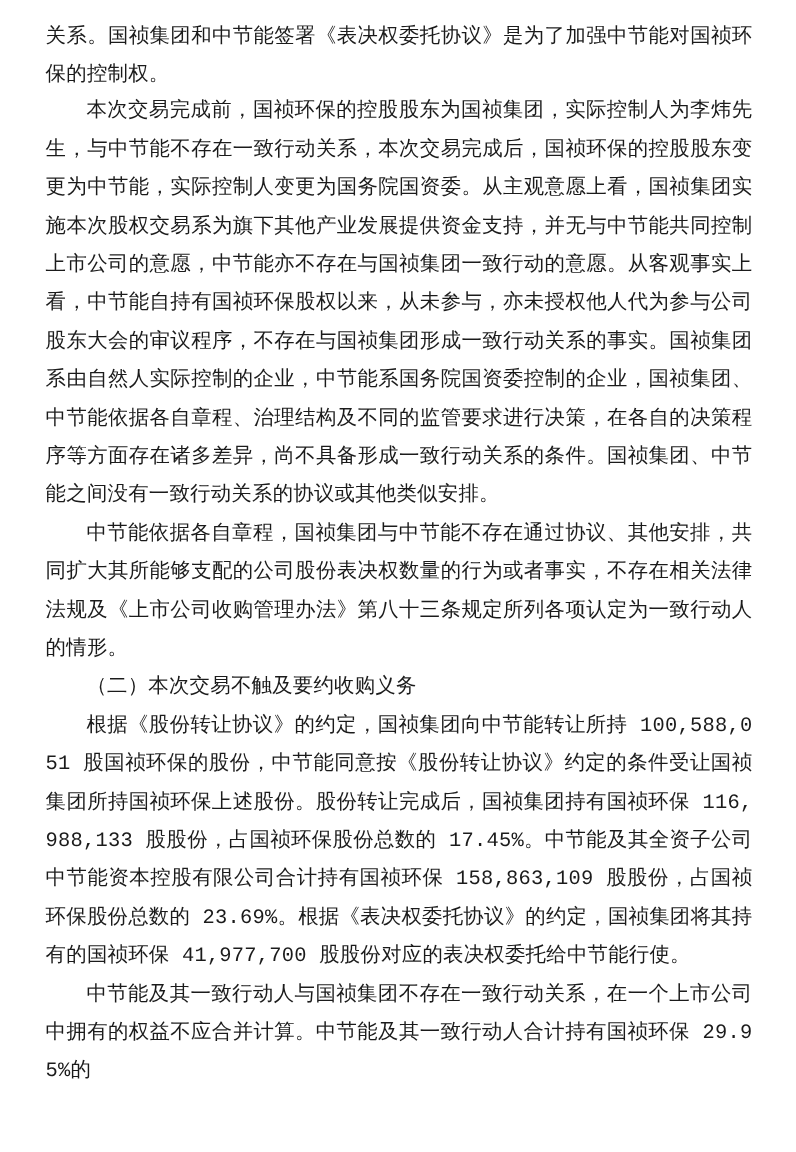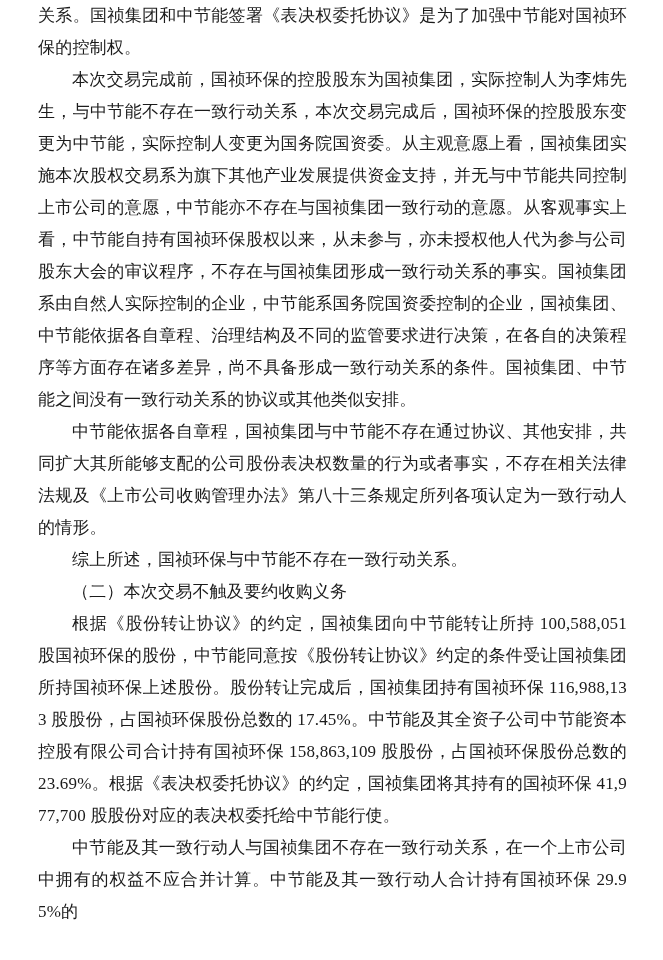--- a/index.html
+++ b/index.html
@@ -10,43 +10,43 @@
   body {
     width: 663px;
     height: 960px;
     overflow: hidden;
     font-family: "Liberation Serif", "DejaVu Serif", serif;
   }
   .page {
     box-sizing: border-box;
     width: 663px;
     height: 960px;
-    padding: 0 36px 0 38px;
+    padding: 14px 36px 0 38px;
     background: #ffffff;
   }
   .doc p {
     margin: 0;
     font-size: 17px;
     line-height: 32px;
     color: #1b1b1b;
     text-align: justify;
     text-justify: inter-ideograph;
     word-break: break-all;
     letter-spacing: 0.2px;
   }
   .doc p.indent {
     text-indent: 2em;
+    font-family: Liberation Mono, monospace;
   }
 </style>
 </head>
 <body>
 
 <div class="page">
   <div class="doc">
     <p>关系。国祯集团和中节能签署《表决权委托协议》是为了加强中节能对国祯环保的控制权。</p>
     <p class="indent">本次交易完成前，国祯环保的控股股东为国祯集团，实际控制人为李炜先生，与中节能不存在一致行动关系，本次交易完成后，国祯环保的控股股东变更为中节能，实际控制人变更为国务院国资委。从主观意愿上看，国祯集团实施本次股权交易系为旗下其他产业发展提供资金支持，并无与中节能共同控制上市公司的意愿，中节能亦不存在与国祯集团一致行动的意愿。从客观事实上看，中节能自持有国祯环保股权以来，从未参与，亦未授权他人代为参与公司股东大会的审议程序，不存在与国祯集团形成一致行动关系的事实。国祯集团系由自然人实际控制的企业，中节能系国务院国资委控制的企业，国祯集团、中节能依据各自章程、治理结构及不同的监管要求进行决策，在各自的决策程序等方面存在诸多差异，尚不具备形成一致行动关系的条件。国祯集团、中节能之间没有一致行动关系的协议或其他类似安排。</p>
     <p class="indent">中节能依据各自章程，国祯集团与中节能不存在通过协议、其他安排，共同扩大其所能够支配的公司股份表决权数量的行为或者事实，不存在相关法律法规及《上市公司收购管理办法》第八十三条规定所列各项认定为一致行动人的情形。</p>
-    <p class="indent">综上所述，国祯环保与中节能不存在一致行动关系。</p>
     <p class="indent">（二）本次交易不触及要约收购义务</p>
     <p class="indent">根据《股份转让协议》的约定，国祯集团向中节能转让所持 100,588,051 股国祯环保的股份，中节能同意按《股份转让协议》约定的条件受让国祯集团所持国祯环保上述股份。股份转让完成后，国祯集团持有国祯环保 116,988,133 股股份，占国祯环保股份总数的 17.45%。中节能及其全资子公司中节能资本控股有限公司合计持有国祯环保 158,863,109 股股份，占国祯环保股份总数的 23.69%。根据《表决权委托协议》的约定，国祯集团将其持有的国祯环保 41,977,700 股股份对应的表决权委托给中节能行使。</p>
     <p class="indent">中节能及其一致行动人与国祯集团不存在一致行动关系，在一个上市公司中拥有的权益不应合并计算。中节能及其一致行动人合计持有国祯环保 29.95%的</p>
   </div>
 </div>
 
 </body></html>

